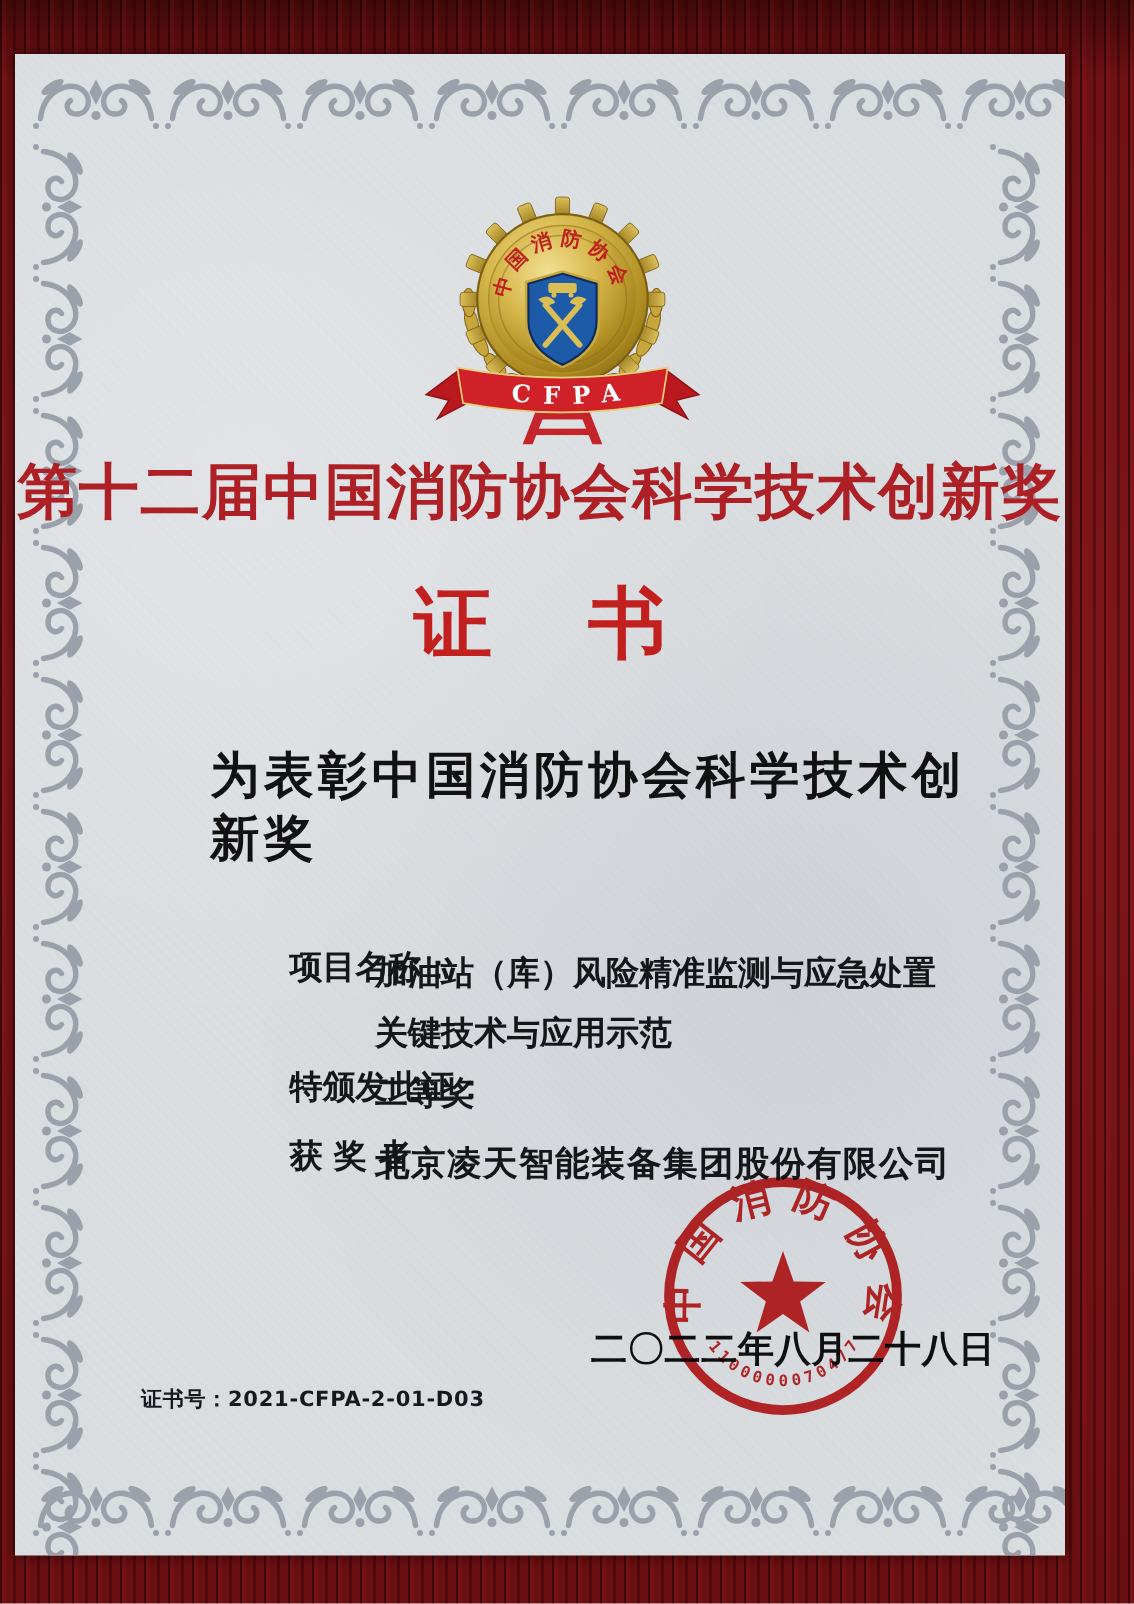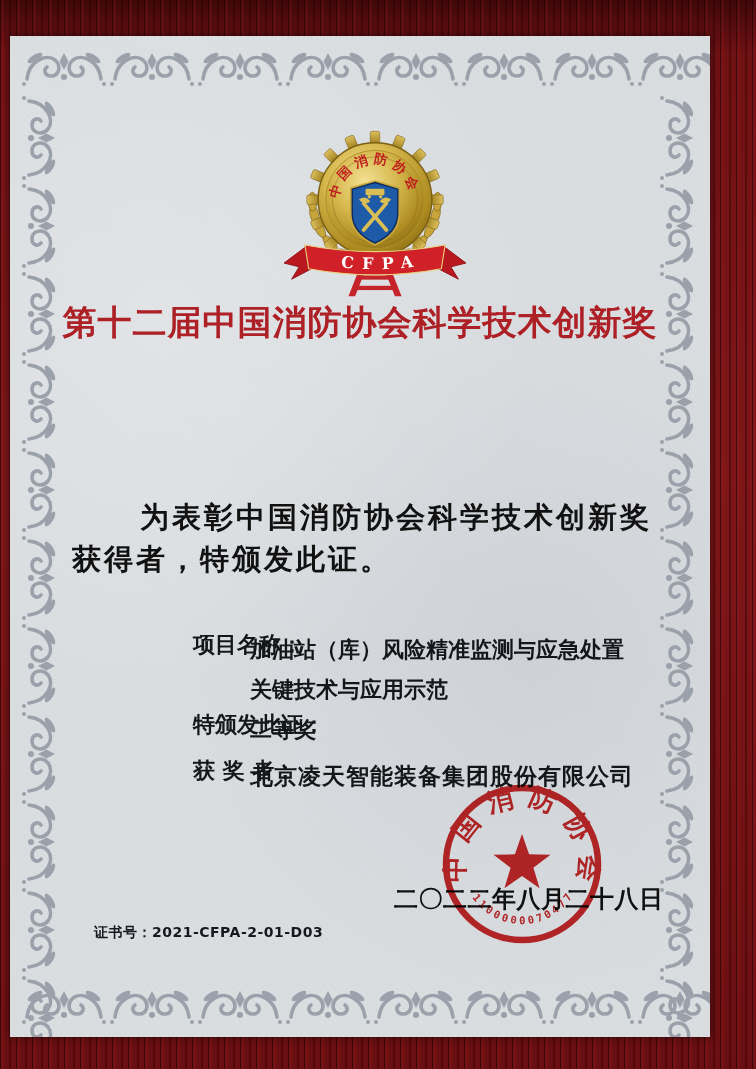--- a/index.html
+++ b/index.html
@@ -20,29 +20,29 @@
     background:#d9dcdf;box-shadow:0 0 9px rgba(0,0,0,.55);overflow:hidden;}
   .paper::before{content:"";position:absolute;inset:0;pointer-events:none;
     background:
       radial-gradient(circle at 22% 28%, rgba(255,255,255,.20), transparent 42%),
       radial-gradient(circle at 74% 62%, rgba(120,130,145,.12), transparent 45%),
       repeating-linear-gradient(45deg, rgba(255,255,255,.06) 0 2px, transparent 2px 5px);}
 
   .border-svg{position:absolute;left:0;top:0;}
 
   .title{position:absolute;left:0;top:264px;width:100%;text-align:center;
-    font-size:34px;font-weight:800;letter-spacing:1px;color:#ad2026;}
+    font-size:40px;font-weight:800;letter-spacing:1px;color:#ad2026;}
   .certword{position:absolute;left:0;top:345px;width:100%;text-align:center;
     font-size:52px;font-weight:800;color:#c1201f;word-spacing:46px;}
   .issueno{position:absolute;right:54px;top:412px;
     font-size:23px;font-weight:700;color:#141414;letter-spacing:1px;}
 
   .bodytext{position:absolute;left:62px;top:460px;width:590px;
     font-family:"DejaVu Serif","Liberation Serif",serif;
-    font-size:29px;font-weight:600;color:#111;letter-spacing:3px;line-height:42px;}
+    font-size:33px;font-weight:600;color:#111;letter-spacing:3px;line-height:42px;}
   .bodytext .l1{padding-left:68px;}
 
   .flabel,.fvalue{position:absolute;font-weight:700;color:#14161a;}
   .flabel{left:143px;font-size:22px;margin-left:40px;}
   .fvalue{left:240px;font-size:22px;line-height:40px;}
   .row-project{top:594px;}
   .row-grade{top:674px;}
   .row-winner{top:720px;}
   .row-winner.fvalue{font-size:23px;letter-spacing:1px;}
 
@@ -207,24 +207,24 @@
         <path d="M28 133 L4 151 L20 155 L12 168 L33 157 Z" fill="#b8181e" stroke="#8e1014" stroke-width="1"></path>
         <path d="M172 133 L196 151 L180 155 L188 168 L167 157 Z" fill="#b8181e" stroke="#8e1014" stroke-width="1"></path>
         <path d="M26 132 Q100 146 174 132 L170 157 Q100 170 30 157 Z" fill="#cf2127" stroke="#e8cf7a" stroke-width="1.2"></path>
         <text font-size="17" font-weight="bold" fill="#ffffff" letter-spacing="9" font-family="'DejaVu Serif','Liberation Serif',serif">
           <textPath href="#bannerArc" startOffset="24">CFPA</textPath>
         </text>
       </g>
     </svg>
 
     <div class="title">第十二届中国消防协会科学技术创新奖</div>
+    <div class="certword">证 书</div>
 
     <div class="bodytext">
       <div class="l1">为表彰中国消防协会科学技术创新奖</div>
-      <div class="l2">获得者，特颁发此证。</div>
     </div>
 
     <div class="flabel row-project">项目名称：</div>
     <div class="fvalue row-project">
       <div>加油站（库）风险精准监测与应急处置</div>
       <div>关键技术与应用示范</div>
     </div>
 
     <div class="flabel row-grade">特颁发此证：</div>
     <div class="fvalue row-grade">二等奖</div>

